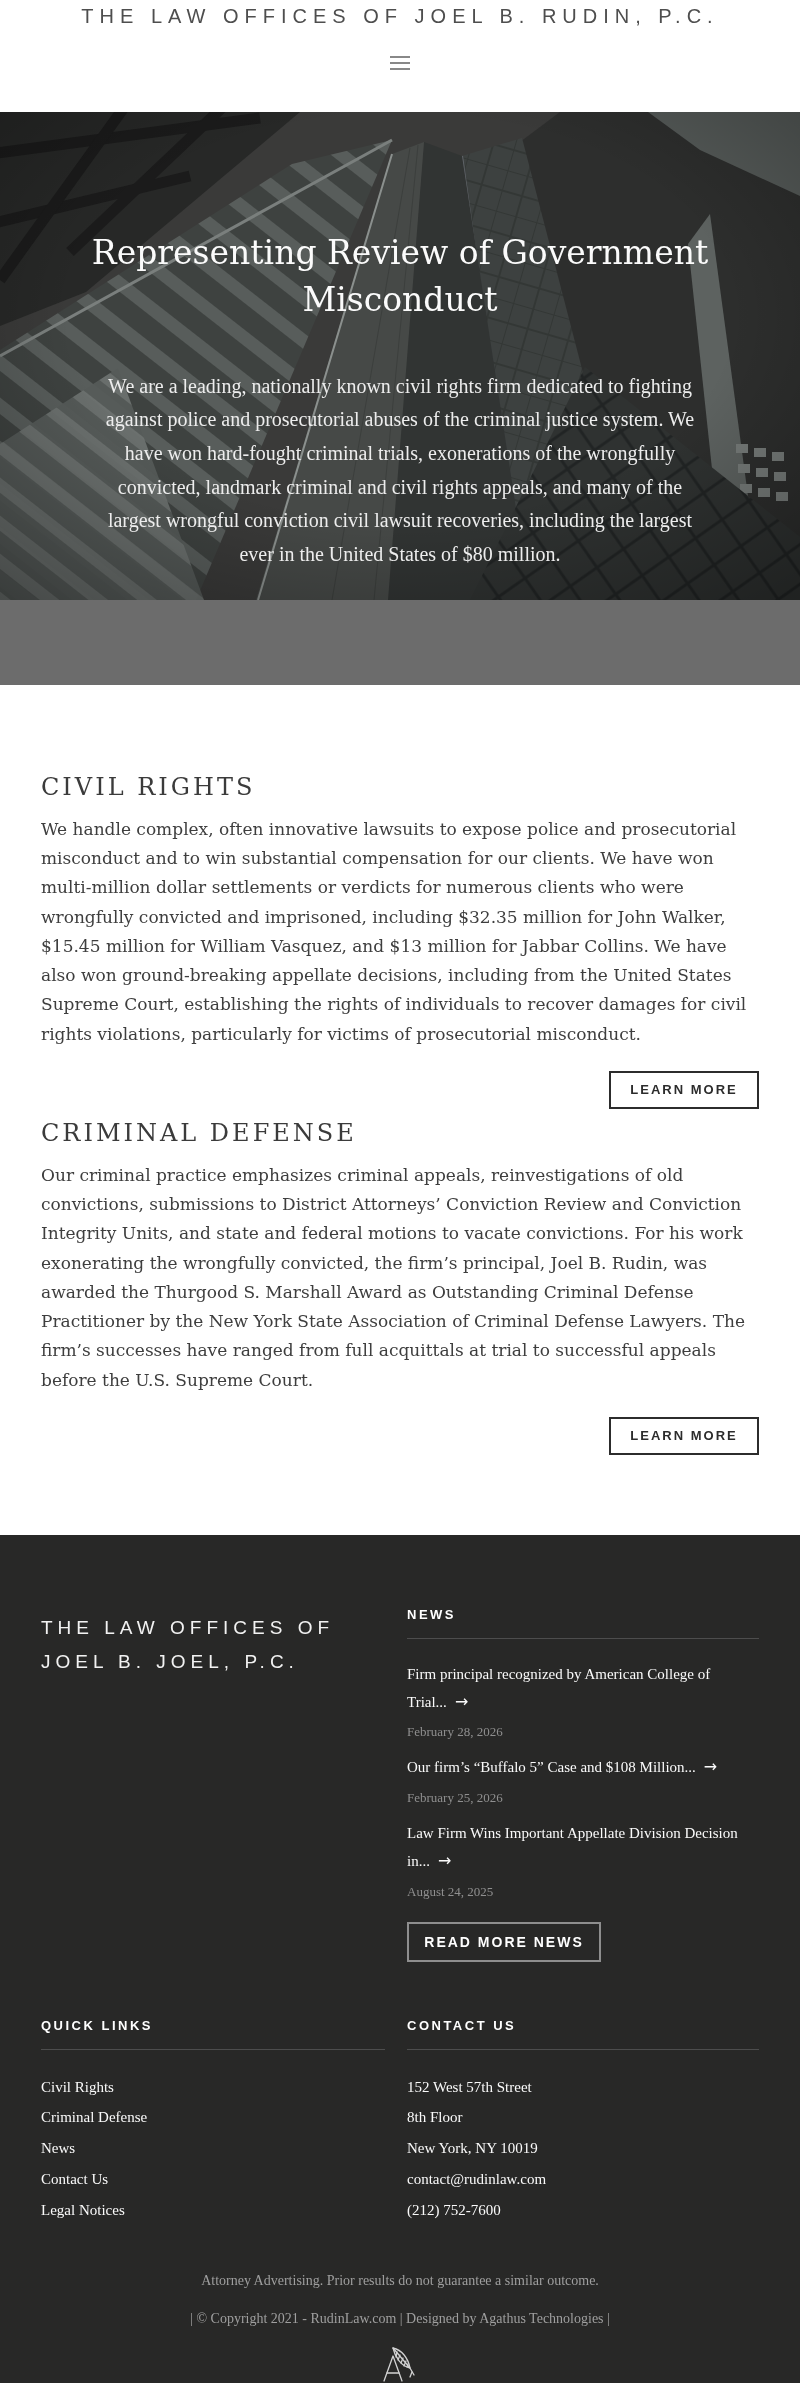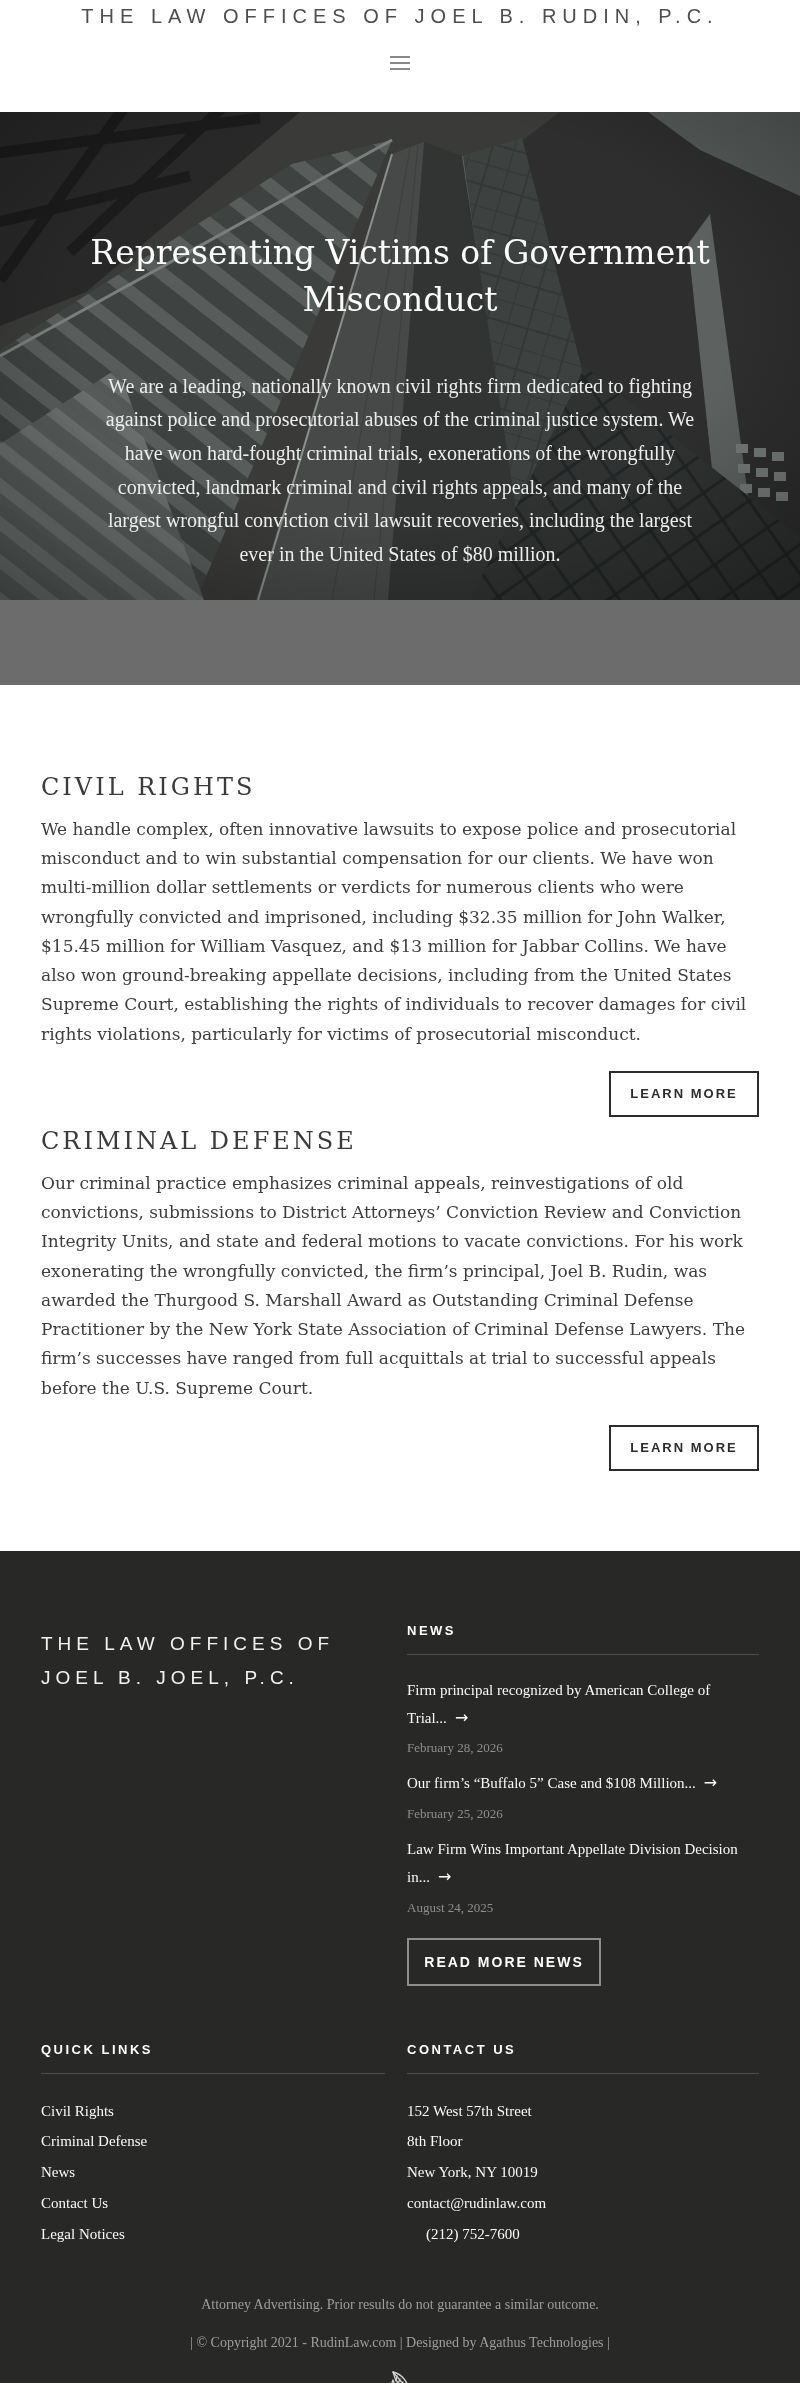--- a/index.html
+++ b/index.html
@@ -27,37 +27,37 @@
               font-weight:bold; letter-spacing:2px; cursor:pointer; }
 
   
   .gray-band { height:85px; background:#6c6c6c; }
 
   
   .main-content { padding:88px 41px 70px; background:#ffffff; }
   .section-heading { font-size:24px; font-weight:400; letter-spacing:3px; color:#3b3b3b; }
   .section-text { margin-top:14px; font-size:17px; line-height:1.72; color:#3e3e3e; }
   .learn-more-row { display:flex; justify-content:flex-end; margin:22px 0 10px; }
-  .learn-more { width:150px; height:46px; border:2px solid #2c2c2c; background:#ffffff;
+  .learn-more { width:150px; height:38px; border:2px solid #2c2c2c; background:#ffffff;
                 color:#2c2c2c; font-family:"Liberation Sans", sans-serif; font-size:13px;
                 font-weight:bold; letter-spacing:2px; cursor:pointer; }
 
   
   .site-footer { background:#282827; padding:72px 41px 24px; }
   .footer-row { display:grid; grid-template-columns:344px 1fr; column-gap:22px; }
   .firm-name { font-family:"Liberation Sans", sans-serif; font-size:19px; letter-spacing:5px;
                line-height:1.8; color:#f2f2f2; margin-top:4px; }
   .footer-heading { font-family:"Liberation Sans", sans-serif; font-size:13px; font-weight:bold;
                     letter-spacing:2.5px; color:#ffffff; }
   .footer-rule { border:none; border-top:1px solid #4d4d4d; margin:16px 0 22px; }
   .news-item { margin-bottom:14px; cursor:pointer; }
   .news-title { font-family:"Liberation Serif", serif; font-size:15px; line-height:1.85; color:#fafafa; }
   .arrow-glyph { margin-left:8px; color:#fafafa; font-family:"DejaVu Sans", sans-serif; }
   .news-date { font-family:"Liberation Serif", serif; font-size:13px; color:#8f8f8f; margin-top:8px; }
-  .read-more { margin-top:8px; width:194px; height:48px; border:2px solid #8e8e8e; background:transparent;
+  .read-more { margin-top:8px; width:194px; height:40px; border:2px solid #8e8e8e; background:transparent;
                color:#ffffff; font-family:"Liberation Sans", sans-serif; font-size:14px;
                font-weight:bold; letter-spacing:2px; cursor:pointer; }
   .footer-row2 { margin-top:56px; }
   .footer-link { display:block; font-family:"Liberation Serif", serif; font-size:15px;
                  line-height:2.05; color:#fafafa; text-decoration:none; cursor:pointer; }
   .contact-line { font-family:"Liberation Serif", serif; font-size:15px; line-height:2.05; color:#fafafa; }
   .footer-bottom { text-align:center; margin-top:48px; }
   .disclaimer { font-family:"Liberation Serif", serif; font-size:14px; color:#9f9f9f; }
   .copyright { font-family:"Liberation Serif", serif; font-size:14px; color:#9f9f9f; margin-top:22px; }
   .footer-logo { margin:16px auto 0; width:48px; height:48px; display:block; }
@@ -138,21 +138,21 @@
     <polygon points="0,488 0,238 292,52 392,28 196,488" fill="url(#stripeL)"></polygon>
     <line x1="0" y1="244" x2="392" y2="28" stroke="#7a7f7d" stroke-width="3"></line>
     <polygon points="0,488 0,332 118,256 204,488" fill="url(#stripeL2)" opacity="0.92"></polygon>
 
     <polygon points="470,488 585,255 800,425 800,488" fill="url(#lattice)"></polygon>
 
     <rect width="800" height="488" fill="url(#vig)"></rect>
   </svg>
 
   <div class="hero-content">
-    <h1 class="hero-title">Representing Victims of Government Misconduct</h1>
+    <h1 class="hero-title">Representing Review of Government Misconduct</h1>
     <p class="hero-text">We are a leading, nationally known civil rights firm dedicated to fighting against police and prosecutorial abuses of the criminal justice system. We have won hard-fought criminal trials, exonerations of the wrongfully convicted, landmark criminal and civil rights appeals, and many of the largest wrongful conviction civil lawsuit recoveries, including the largest ever in the United States of $80 million.</p>
     <div class="hero-buttons">
       <button class="hero-btn">CIVIL RIGHTS</button>
       <button class="hero-btn">CRIMINAL DEFENSE</button>
     </div>
   </div>
 </section>
 
 <div class="gray-band"></div>
 
@@ -220,21 +220,21 @@
       <a class="footer-link">Legal Notices</a>
     </div>
 
     <div>
       <div class="footer-heading">CONTACT US</div>
       <hr class="footer-rule">
       <div class="contact-line">152 West 57th Street</div>
       <div class="contact-line">8th Floor</div>
       <div class="contact-line">New York, NY 10019</div>
       <div class="contact-line" style="cursor:pointer;">contact@rudinlaw.com</div>
-      <div class="contact-line" style="cursor:pointer;margin-left:19px;">(212) 752-7600</div>
+      <div class="contact-line" style="cursor:pointer;">(212) 752-7600</div>
     </div>
   </div>
 
   <div class="footer-bottom">
     <div class="disclaimer">Attorney Advertising. Prior results do not guarantee a similar outcome.</div>
     <div class="copyright">| © Copyright 2021 - RudinLaw.com | Designed by Agathus Technologies |</div>
     <svg class="footer-logo" viewBox="0 0 48 48" aria-hidden="true">
       <g stroke="#d2d2d2" fill="none" stroke-width="1.3" stroke-linecap="round" stroke-linejoin="round">
         <path d="M8 38 L17 13 L26 38"></path>
         <path d="M11 30 L23 30"></path>

